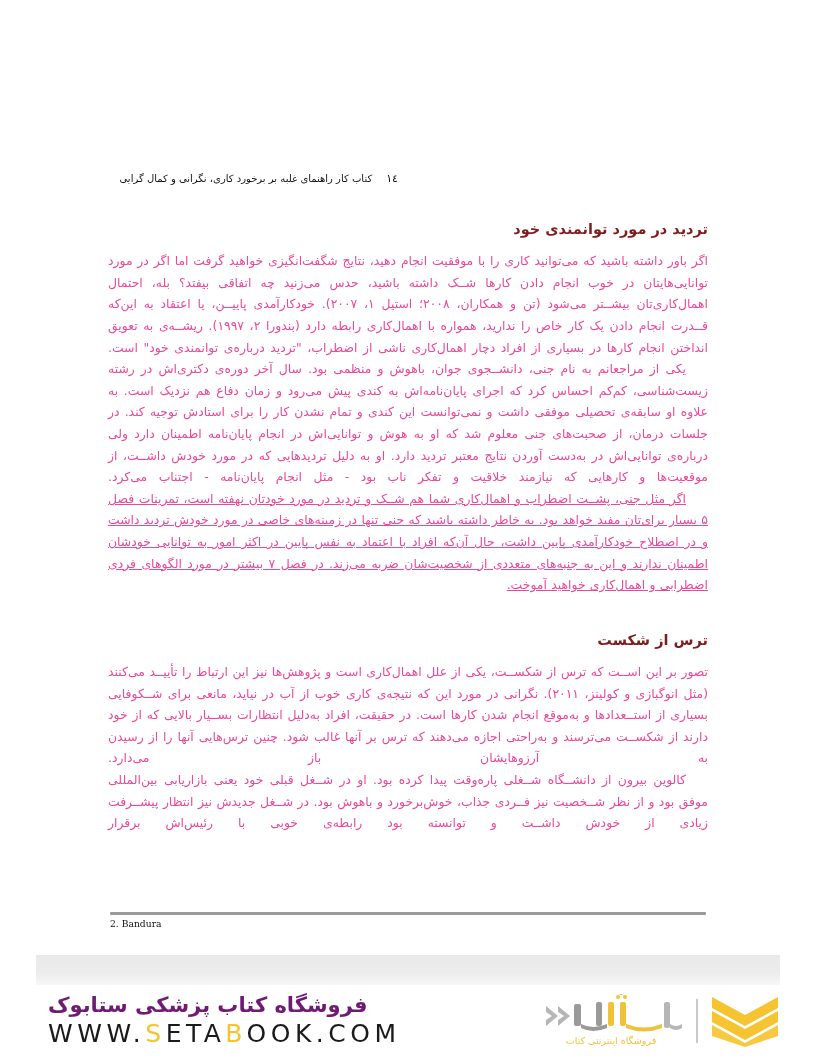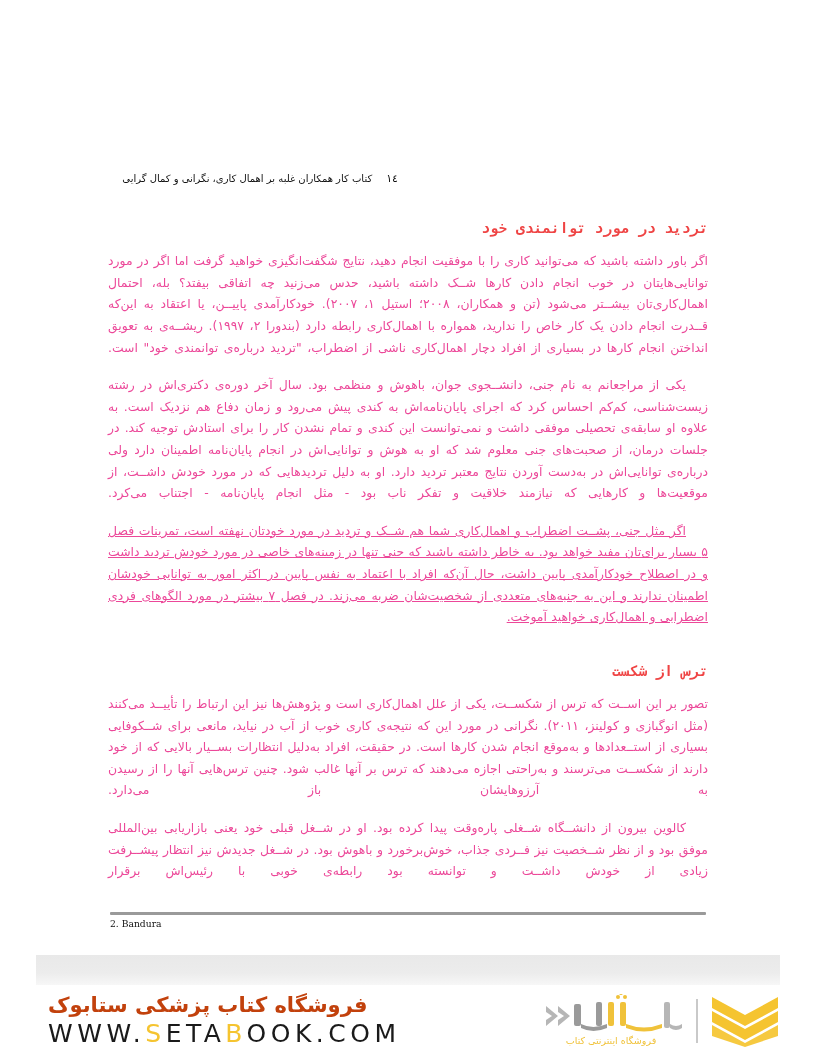--- a/index.html
+++ b/index.html
@@ -44,46 +44,45 @@
     letter-spacing: 0.5px;
   }
   .running-header .hdr-title {
     font-size: 10px;
   }
 
   
   h2.section-heading {
     font-size: 14.5px;
     font-weight: bold;
-    color: #ef4444;
+    color: #7f1d1d;
     margin: 0 0 11px 0;
     text-align: right;
     line-height: 1.4;
-    font-family: Liberation Mono, monospace;
   }
   h2.section-heading.second {
     margin-top: 34px;
   }
 
   
   p.body-par {
     font-size: 12.4px;
     line-height: 21.6px;
     color: #ec4899;
     margin: 0;
     text-align: justify;
     text-align-last: justify;
     text-indent: 0;
     word-spacing: 0.4px;
   }
   p.body-par.indented {
     text-indent: 22px;
   }
   p.body-par + p.body-par {
-    margin-top: 16px;
+    margin-top: 0;
   }
   p.body-par.last-line-right {
     text-align-last: right;
     text-decoration: underline;
   }
 
   
   .footnote-rule {
     position: absolute;
     top: 912px;
@@ -138,21 +137,21 @@
     display: flex;
     flex-direction: column;
     align-items: flex-end;
     justify-content: center;
     gap: 3px;
   }
   .brand-fa {
     direction: rtl;
     font-size: 21px;
     font-weight: bold;
-    color: #c2410c;
+    color: #701a75;
     letter-spacing: 0.2px;
     line-height: 1.1;
   }
   .brand-url {
     direction: ltr;
     font-size: 25px;
     font-weight: normal;
     color: #1a1a1a;
     letter-spacing: 4.5px;
     line-height: 1.1;
@@ -202,21 +201,21 @@
 </style>
 </head>
 <body>
 
 <div class="page">
 
   <div class="content">
 
     <div class="running-header">
       <span class="page-no">١٤</span>
-      <span class="hdr-title">کتاب کار همکاران غلبه بر اهمال کاری، نگرانی و کمال گرایی</span>
+      <span class="hdr-title">کتاب کار راهنمای غلبه بر برخورد کاری، نگرانی و کمال گرایی</span>
     </div>
 
     <h2 class="section-heading">تردید در مورد توانمندی خود</h2>
     <p class="body-par">اگر باور داشته باشید که می‌توانید کاری را با موفقیت انجام دهید، نتایج شگفت‌انگیزی خواهید گرفت اما اگر در مورد توانایی‌هایتان در خوب انجام دادن کارها شــک داشته باشید، حدس می‌زنید چه اتفاقی بیفتد؟ بله، احتمال اهمال‌کاری‌تان بیشــتر می‌شود (تن و همکاران، ۲۰۰۸؛ استیل ۱، ۲۰۰۷). خودکارآمدی پاییــن، یا اعتقاد به این‌که قــدرت انجام دادن یک کار خاص را ندارید، همواره با اهمال‌کاری رابطه دارد (بندورا ۲، ۱۹۹۷). ریشــه‌ی به تعویق انداختن انجام کارها در بسیاری از افراد دچار اهمال‌کاری ناشی از اضطراب، "تردید درباره‌ی توانمندی خود" است.</p>
     <p class="body-par indented">یکی از مراجعانم به نام جنی، دانشــجوی جوان، باهوش و منظمی بود. سال آخر دوره‌ی دکتری‌اش در رشته زیست‌شناسی، کم‌کم احساس کرد که اجرای پایان‌نامه‌اش به کندی پیش می‌رود و زمان دفاع هم نزدیک است. به علاوه او سابقه‌ی تحصیلی موفقی داشت و نمی‌توانست این کندی و تمام نشدن کار را برای استادش توجیه کند. در جلسات درمان، از صحبت‌های جنی معلوم شد که او به هوش و توانایی‌اش در انجام پایان‌نامه اطمینان دارد ولی درباره‌ی توانایی‌اش در به‌دست آوردن نتایج معتبر تردید دارد. او به دلیل تردیدهایی که در مورد خودش داشــت، از موقعیت‌ها و کارهایی که نیازمند خلاقیت و تفکر ناب بود - مثل انجام پایان‌نامه - اجتناب می‌کرد.</p>
     <p class="body-par indented last-line-right">اگر مثل جنی، پشــت اضطراب و اهمال‌کاری شما هم شــک و تردید در مورد خودتان نهفته است، تمرینات فصل ۵ بسیار برای‌تان مفید خواهد بود. به خاطر داشته باشید که جنی تنها در زمینه‌های خاصی در مورد خودش تردید داشت و در اصطلاح خودکارآمدی پایین داشت، حال آن‌که افراد با اعتماد به نفس پایین در اکثر امور به توانایی خودشان اطمینان ندارند و این به جنبه‌های متعددی از شخصیت‌شان ضربه می‌زند. در فصل ۷ بیشتر در مورد الگوهای فردی اضطرابی و اهمال‌کاری خواهید آموخت.</p>
 
     <h2 class="section-heading second">ترس از شکست</h2>
     <p class="body-par">تصور بر این اســت که ترس از شکســت، یکی از علل اهمال‌کاری است و پژوهش‌ها نیز این ارتباط را تأییــد می‌کنند (مثل انوگبازی و کولینز، ۲۰۱۱). نگرانی در مورد این که نتیجه‌ی کاری خوب از آب در نیاید، مانعی برای شــکوفایی بسیاری از استــعدادها و به‌موقع انجام شدن کارها است. در حقیقت، افراد به‌دلیل انتظارات بســیار بالایی که از خود دارند از شکســت می‌ترسند و به‌راحتی اجازه می‌دهند که ترس بر آنها غالب شود. چنین ترس‌هایی آنها را از رسیدن به آرزوهایشان باز می‌دارد.</p>
     <p class="body-par indented">کالوین بیرون از دانشــگاه شــغلی پاره‌وقت پیدا کرده بود. او در شــغل قبلی خود یعنی بازاریابی بین‌المللی موفق بود و از نظر شــخصیت نیز فــردی جذاب، خوش‌برخورد و باهوش بود. در شــغل جدیدش نیز انتظار پیشــرفت زیادی از خودش داشــت و توانسته بود رابطه‌ی خوبی با رئیس‌اش برقرار</p>

